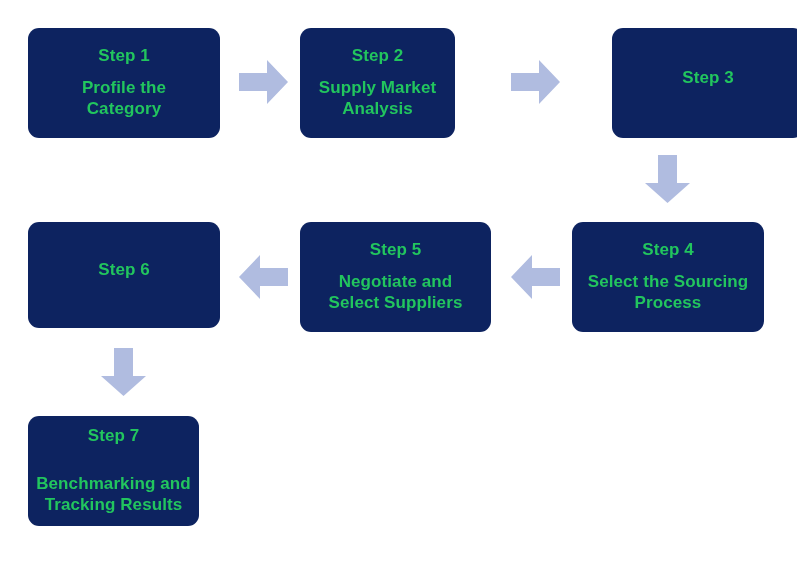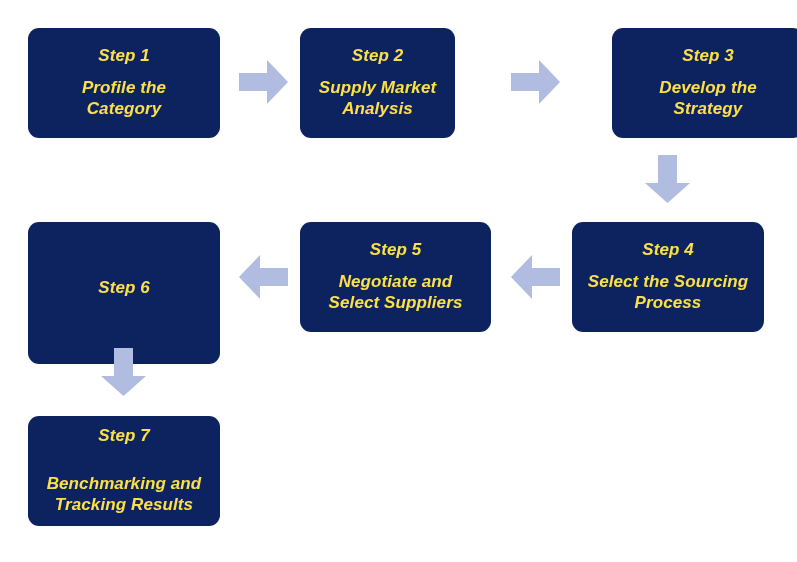--- a/index.html
+++ b/index.html
@@ -14,29 +14,28 @@
     position: relative;
     width: 797px;
     height: 562px;
     background: #ffffff;
     overflow: hidden;
   }
   .step-box {
     position: absolute;
     background: #0d2360;
     border-radius: 11px;
-    color: #fde047;
+    color: #22c55e;
     display: flex;
     flex-direction: column;
     align-items: center;
     justify-content: center;
     text-align: center;
     box-sizing: border-box;
     padding: 4px 8px;
-    font-style: italic;
   }
   .step-number {
     font-size: 17px;
     font-weight: bold;
     line-height: 1.15;
     letter-spacing: 0.1px;
     margin-bottom: 11px;
   }
   .step-label {
     font-size: 17px;
@@ -78,22 +77,20 @@
   </div>
 
   <div class="arrow" style="left:511px; top:60px; width:49px; height:44px;">
     <svg viewBox="0 0 49 44" preserveAspectRatio="none" aria-hidden="true">
       <polygon points="0,13 28,13 28,0 49,22 28,44 28,31 0,31" fill="#b0bce0"></polygon>
     </svg>
   </div>
 
   <div class="step-box" style="left:572px; top:28px; width:192px; height:110px;margin-left:40px;">
     <div class="step-number">Step 3</div>
-    <div class="step-label">Develop the
-Strategy</div>
   </div>
 
   <div class="arrow" style="left:645px; top:155px; width:45px; height:48px;">
     <svg viewBox="0 0 45 48" preserveAspectRatio="none" aria-hidden="true">
       <polygon points="13,0 32,0 32,28 45,28 22.5,48 0,28 13,28" fill="#b0bce0"></polygon>
     </svg>
   </div>
 
   <div class="step-box" style="left:572px; top:222px; width:192px; height:110px;text-align:center;">
     <div class="step-number">Step 4</div>
@@ -112,29 +109,29 @@
     <div class="step-label">Negotiate and
 Select Suppliers</div>
   </div>
 
   <div class="arrow" style="left:239px; top:255px; width:49px; height:44px;">
     <svg viewBox="0 0 49 44" preserveAspectRatio="none" aria-hidden="true">
       <polygon points="49,13 21,13 21,0 0,22 21,44 21,31 49,31" fill="#b0bce0"></polygon>
     </svg>
   </div>
 
-  <div class="step-box" style="left:28px; top:222px; width:192px; height:142px;">
+  <div class="step-box" style="left:28px; top:222px; width:192px; height:106px;">
     <div class="step-number">Step 6</div>
   </div>
 
   <div class="arrow" style="left:101px; top:348px; width:45px; height:48px;">
     <svg viewBox="0 0 45 48" preserveAspectRatio="none" aria-hidden="true">
       <polygon points="13,0 32,0 32,28 45,28 22.5,48 0,28 13,28" fill="#b0bce0"></polygon>
     </svg>
   </div>
 
-  <div class="step-box" style="left:28px; top:416px; width:192px; height:110px;gap:16px;">
+  <div class="step-box" style="left:28px; top:416px; width:171px; height:110px;gap:16px;">
     <div class="step-number">Step 7</div>
     <div class="step-label">Benchmarking and
 Tracking Results</div>
   </div>
 
 </div>
 
 </body></html>

